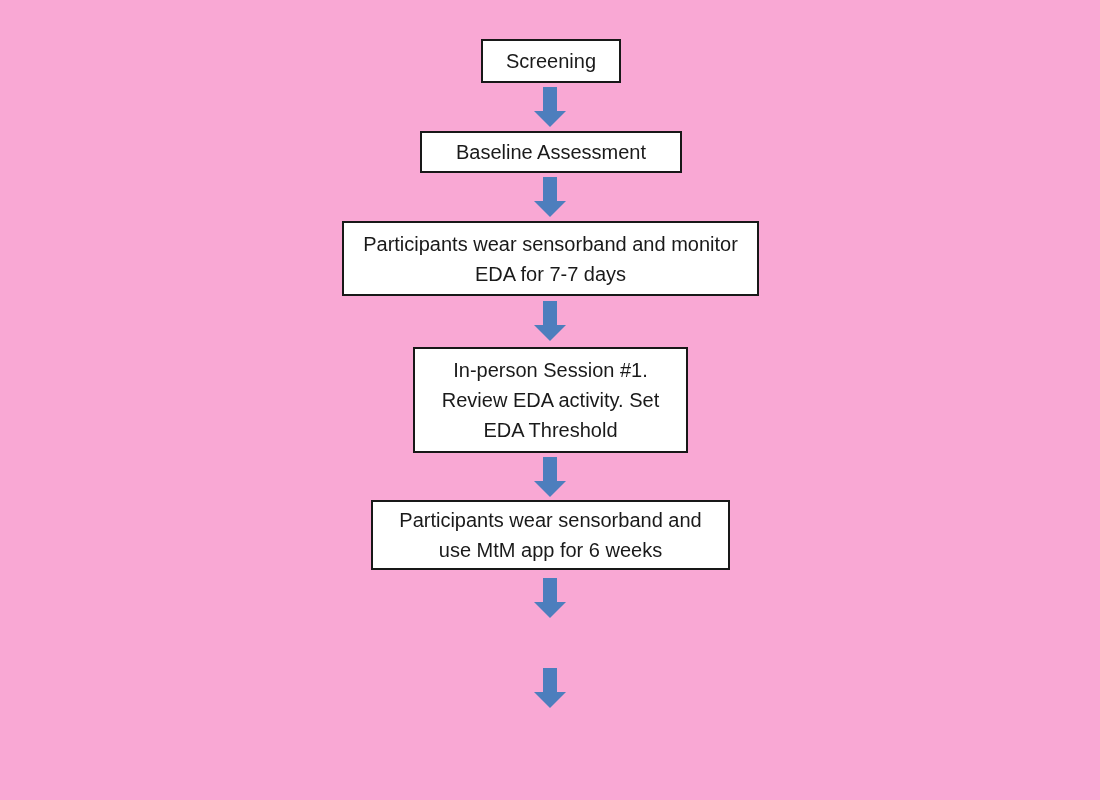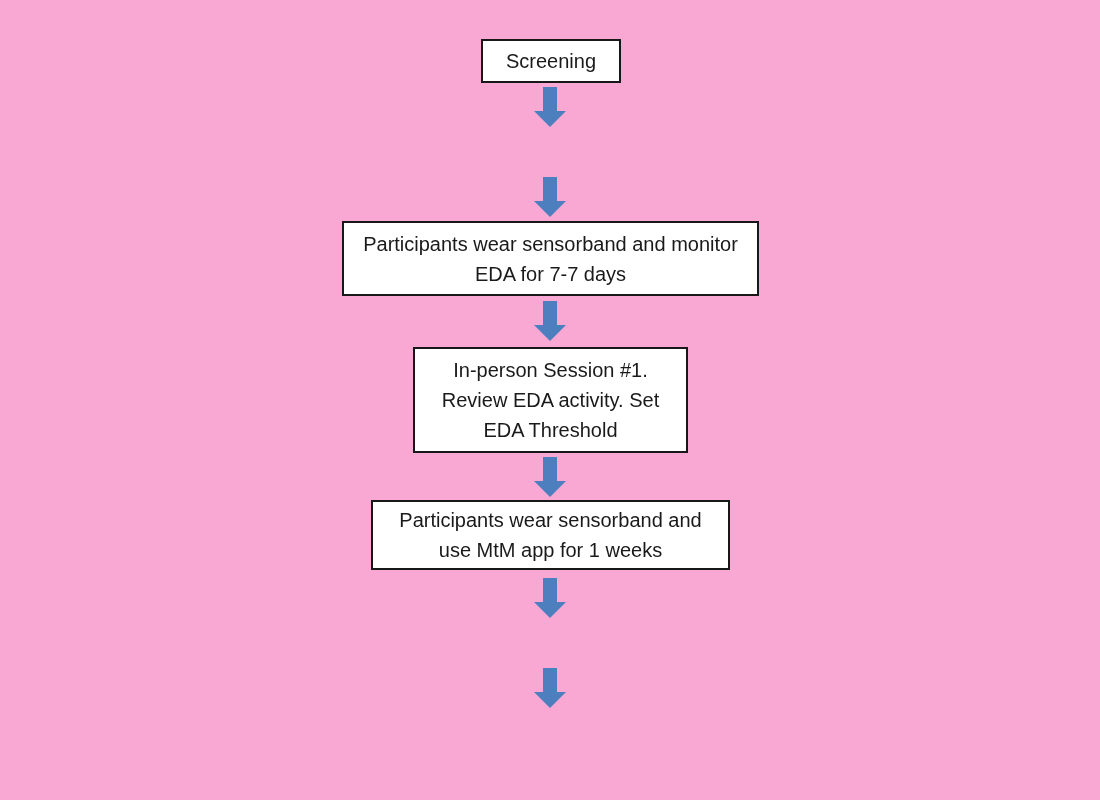--- a/index.html
+++ b/index.html
@@ -57,41 +57,44 @@
 <body>
 
 <div class="canvas">
 
   <div class="flow-box b1">
     <span>Screening</span>
   </div>
 
   <div class="flow-arrow a1"></div>
 
+  <div class="flow-box b2">
+    <span>Baseline Assessment</span>
+  </div>
 
   <div class="flow-arrow a2"></div>
 
   <div class="flow-box b3">
     <span>Participants wear sensorband and monitor
 EDA for 7-7 days</span>
   </div>
 
   <div class="flow-arrow a3"></div>
 
   <div class="flow-box b4">
     <span>In-person Session #1.
 Review EDA activity. Set
 EDA Threshold</span>
   </div>
 
   <div class="flow-arrow a4"></div>
 
   <div class="flow-box b5">
     <span>Participants wear sensorband and
-use MtM app for 1 weeks</span>
+use MtM app for 6 weeks</span>
   </div>
 
   <div class="flow-arrow a5"></div>
 
 
   <div class="flow-arrow a6"></div>
 
 
 </div>
 

